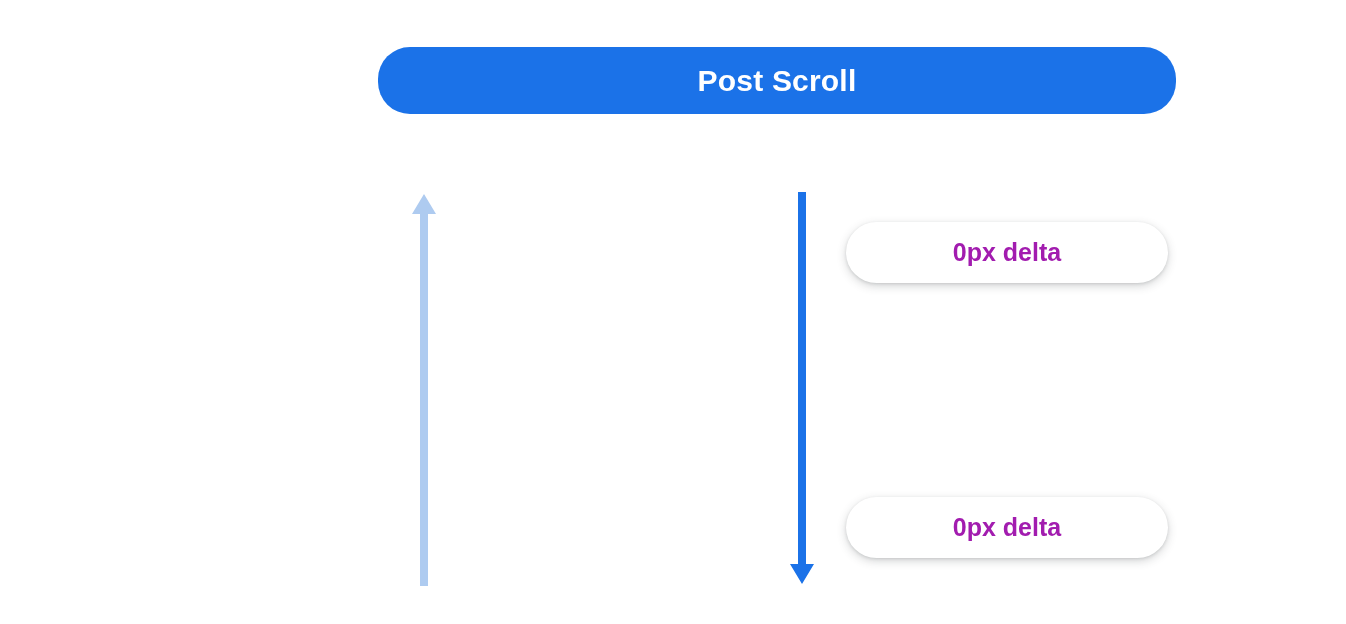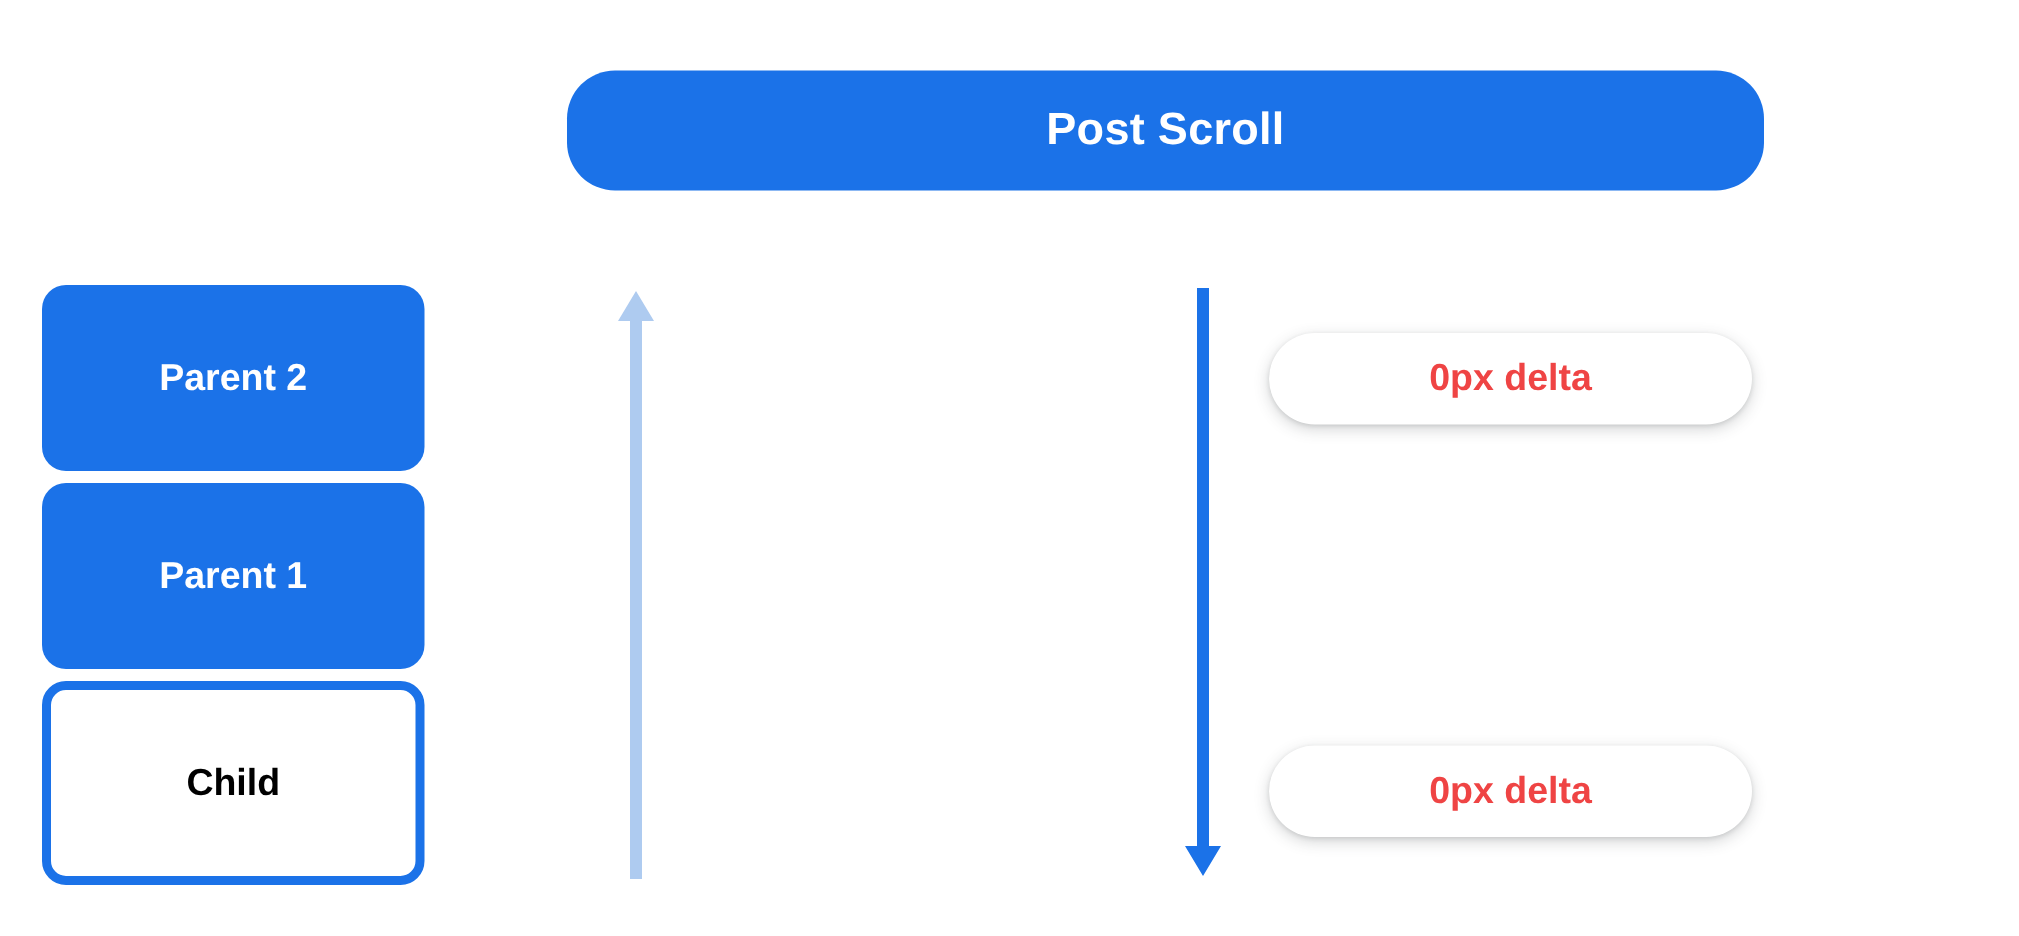--- a/index.html
+++ b/index.html
@@ -18,21 +18,21 @@
     width: 1346px;
     height: 624px;
   }
 
   
   .title-banner {
     position: absolute;
     left: 378px;
     top: 47px;
     width: 798px;
-    height: 80px;
+    height: 67px;
     background: #1b72e8;
     border-radius: 32px;
     display: flex;
     align-items: center;
     justify-content: center;
   }
   .title-banner-label {
     color: #ffffff;
     font-size: 30px;
     font-weight: bold;
@@ -105,51 +105,36 @@
 
   
   .pill-white {
     left: 846px;
     width: 322px;
     height: 61px;
     background: #ffffff;
     box-shadow: 0 3px 10px rgba(60,64,67,0.22), 0 1px 3px rgba(60,64,67,0.14);
   }
   .pill-white .pill-label {
-    color: #ef4444;
+    color: #a21caf;
     font-size: 25px;
     font-weight: bold;
   }
   .pill-delta-top    { top: 222px; }
   .pill-delta-bottom { top: 497px; }
 </style>
 </head>
 <body>
 
 <div class="canvas">
 
   <div class="title-banner">
     <span class="title-banner-label">Post Scroll</span>
   </div>
 
-  <div class="stack">
-
-    <div class="stack-box stack-box-filled">
-      <span class="stack-box-label">Parent 2</span>
-    </div>
-
-    <div class="stack-box stack-box-filled">
-      <span class="stack-box-label">Parent 1</span>
-    </div>
-
-    <div class="stack-box stack-box-outlined">
-      <span class="stack-box-label">Child</span>
-    </div>
-
-  </div>
 
   <svg class="arrow" style="left:408px; top:190px;" width="32" height="398" viewBox="0 0 32 398">
     <path d="M16 4 L28 24 L20 24 L20 396 L12 396 L12 24 L4 24 Z" fill="#aecbf0"></path>
   </svg>
 
   <svg class="arrow" style="left:786px; top:190px;" width="32" height="398" viewBox="0 0 32 398">
     <path d="M16 394 L28 374 L20 374 L20 2 L12 2 L12 374 L4 374 Z" fill="#1b72e8"></path>
   </svg>
 
 

